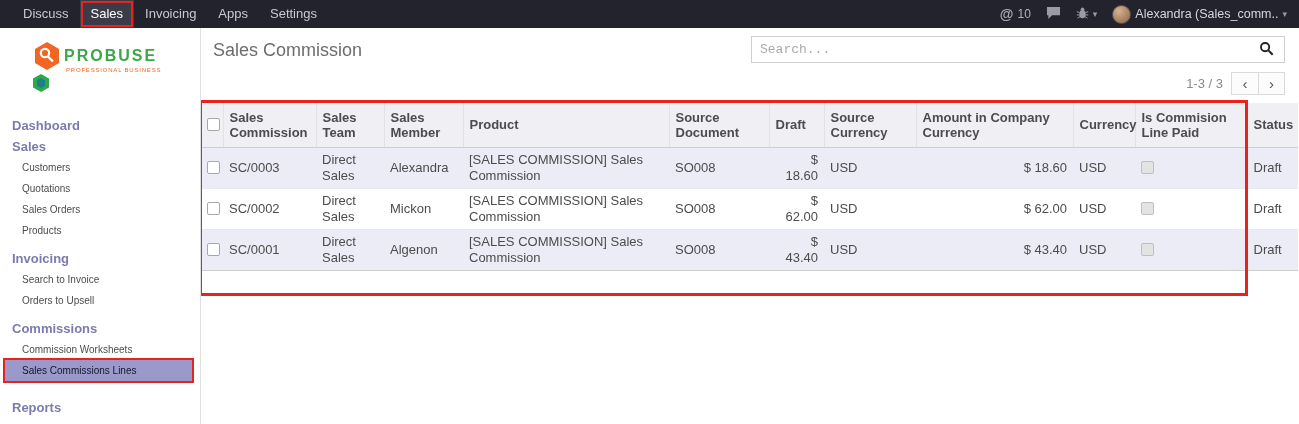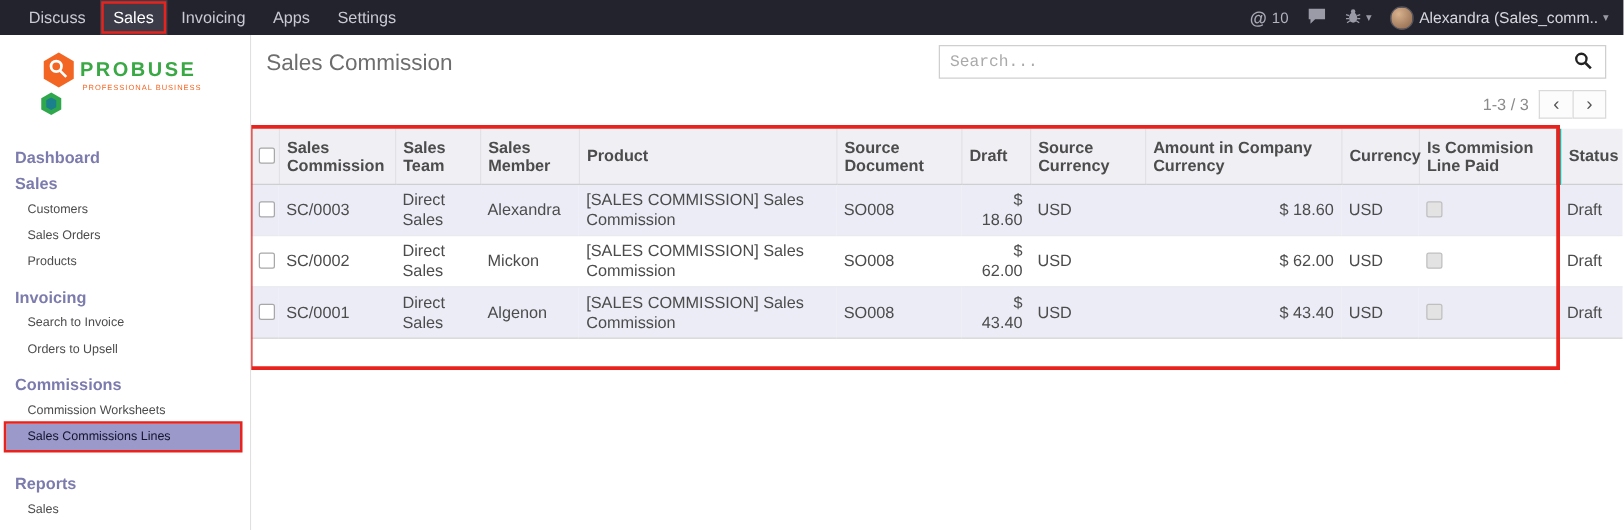--- a/index.html
+++ b/index.html
@@ -46,21 +46,21 @@
 
   
   .list{position:absolute;top:75px;left:0;width:1097px;border-collapse:collapse;table-layout:fixed;font-size:13px}
   .list th{background:#efeff4;font-weight:bold;color:#4c4c4c;text-align:left;padding:4px 6px;height:44px;vertical-align:middle;border-bottom:1px solid #cfcfcf;border-right:1px solid #e2e2e6;line-height:15px}
   .list th:last-child{border-right:none}
   .list td{padding:4px 6px;height:41px;vertical-align:middle;border-bottom:1px solid #e9e9f0;line-height:16px}
   .list tbody tr:last-child td{border-bottom:1px solid #cfcfcf}
   .row-odd{background:#ebecf6}
   .num{text-align:right}
   .status-col{border-left:1px solid #d8d8d8}
-  th.status-col{border-left:4px solid #14b8a6}
+  th.status-col{border-left:1px solid #14b8a6}
   .cb{width:13px;height:13px;border:1px solid #a8a8a8;background:#fff;border-radius:2px;margin:0 auto;cursor:pointer}
   .cb.disabled{background:#e3e3e3;border-color:#bfbfbf;cursor:default;margin:0}
 
   
   .annot{position:absolute;border:3px solid #e8231d;pointer-events:none;z-index:40}
   .annot-table{left:-2px;top:72px;width:1049px;height:196px}
 </style>
 </head>
 <body>
 
@@ -115,20 +115,21 @@
           <polygon points="11,34 19,38.5 19,47.5 11,52 3,47.5 3,38.5" fill="#2fa84d"></polygon>
           <polygon points="11,38 15,40.2 15,45.8 11,48 7,45.8 7,40.2" fill="#1b7f8c"></polygon>
           <text x="34" y="21" font-size="16" font-weight="bold" fill="#39a845" letter-spacing="2" font-family="Liberation Sans, sans-serif">PROBUSE</text>
           <text x="36" y="32" font-size="6" fill="#f26522" letter-spacing="0.8" font-family="Liberation Sans, sans-serif">PROFESSIONAL BUSINESS</text>
         </svg>
       </div>
       <ul class="menu">
         <li class="heading">Dashboard</li>
         <li class="heading">Sales</li>
         <li class="item">Customers</li>
+        <li class="item">Quotations</li>
         <li class="item">Sales Orders</li>
         <li class="item">Products</li>
         <li class="heading gap">Invoicing</li>
         <li class="item">Search to Invoice</li>
         <li class="item">Orders to Upsell</li>
         <li class="heading gap">Commissions</li>
         <li class="item">Commission Worksheets</li>
         <li class="item selected">Sales Commissions Lines</li>
         <li class="heading gap">Reports</li>
         <li class="item">Sales</li>

